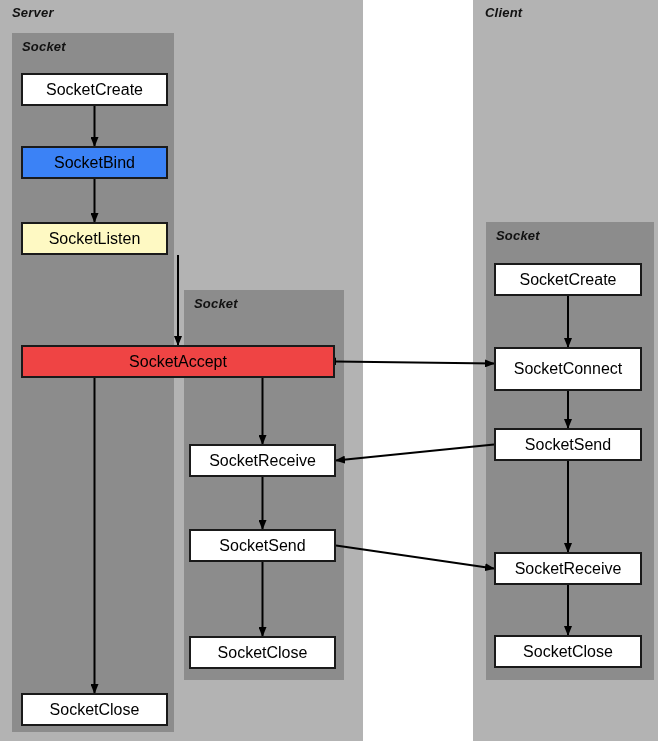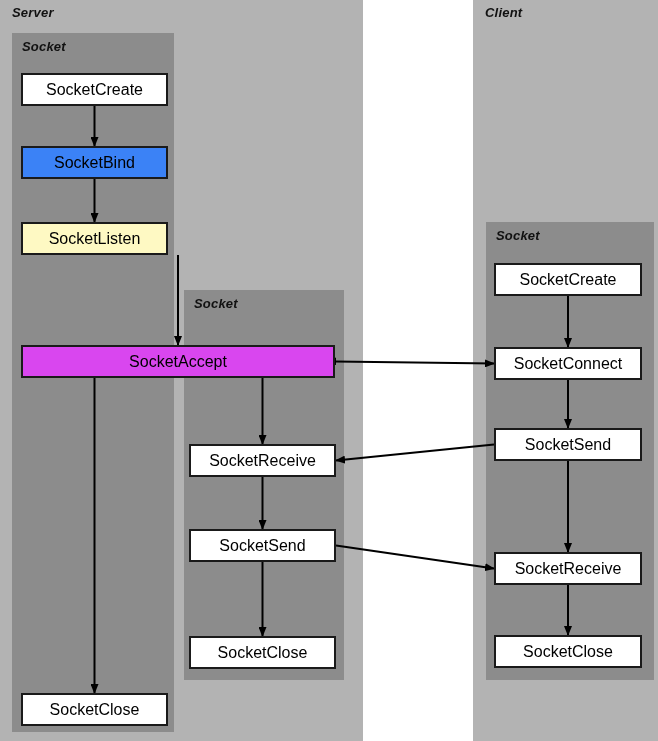--- a/index.html
+++ b/index.html
@@ -98,39 +98,39 @@
   <div id="nodes">
       <div class="node" style="left: 21px; top: 73px; width: 147px; height: 33px; background: rgb(255, 255, 255); border-color: rgb(26, 26, 26);">
         <span>SocketCreate</span>
       </div>
       <div class="node" style="left: 21px; top: 146px; width: 147px; height: 33px; background: #3b82f6; border-color: rgb(26, 26, 26);">
         <span>SocketBind</span>
       </div>
       <div class="node" style="left: 21px; top: 222px; width: 147px; height: 33px; background: #fef9c3; border-color: rgb(26, 26, 26);">
         <span>SocketListen</span>
       </div>
-      <div class="node" style="left: 21px; top: 345px; width: 314px; height: 33px; background: #d946ef; border-color: rgb(26, 26, 26);">
+      <div class="node" style="left: 21px; top: 345px; width: 314px; height: 33px; background: #ef4444; border-color: rgb(26, 26, 26);">
         <span>SocketAccept</span>
       </div>
       <div class="node" style="left: 21px; top: 693px; width: 147px; height: 33px; background: rgb(255, 255, 255); border-color: rgb(26, 26, 26);">
         <span>SocketClose</span>
       </div>
       <div class="node" style="left: 189px; top: 444px; width: 147px; height: 33px; background: rgb(255, 255, 255); border-color: rgb(26, 26, 26);">
         <span>SocketReceive</span>
       </div>
       <div class="node" style="left: 189px; top: 529px; width: 147px; height: 33px; background: rgb(255, 255, 255); border-color: rgb(26, 26, 26);">
         <span>SocketSend</span>
       </div>
       <div class="node" style="left: 189px; top: 636px; width: 147px; height: 33px; background: rgb(255, 255, 255); border-color: rgb(26, 26, 26);">
         <span>SocketClose</span>
       </div>
       <div class="node" style="left: 494px; top: 263px; width: 148px; height: 33px; background: rgb(255, 255, 255); border-color: rgb(26, 26, 26);">
         <span>SocketCreate</span>
       </div>
-      <div class="node" style="left: 494px; top: 347px; width: 148px; height: 33px; background: rgb(255, 255, 255); border-color: rgb(26, 26, 26);">
+      <div class="node" style="left: 494px; top: 347px; width: 148px; height: 44px; background: rgb(255, 255, 255); border-color: rgb(26, 26, 26);">
         <span>SocketConnect</span>
       </div>
       <div class="node" style="left: 494px; top: 428px; width: 148px; height: 33px; background: rgb(255, 255, 255); border-color: rgb(26, 26, 26);">
         <span>SocketSend</span>
       </div>
       <div class="node" style="left: 494px; top: 552px; width: 148px; height: 33px; background: rgb(255, 255, 255); border-color: rgb(26, 26, 26);">
         <span>SocketReceive</span>
       </div>
       <div class="node" style="left: 494px; top: 635px; width: 148px; height: 33px; background: rgb(255, 255, 255); border-color: rgb(26, 26, 26);">
         <span>SocketClose</span>

